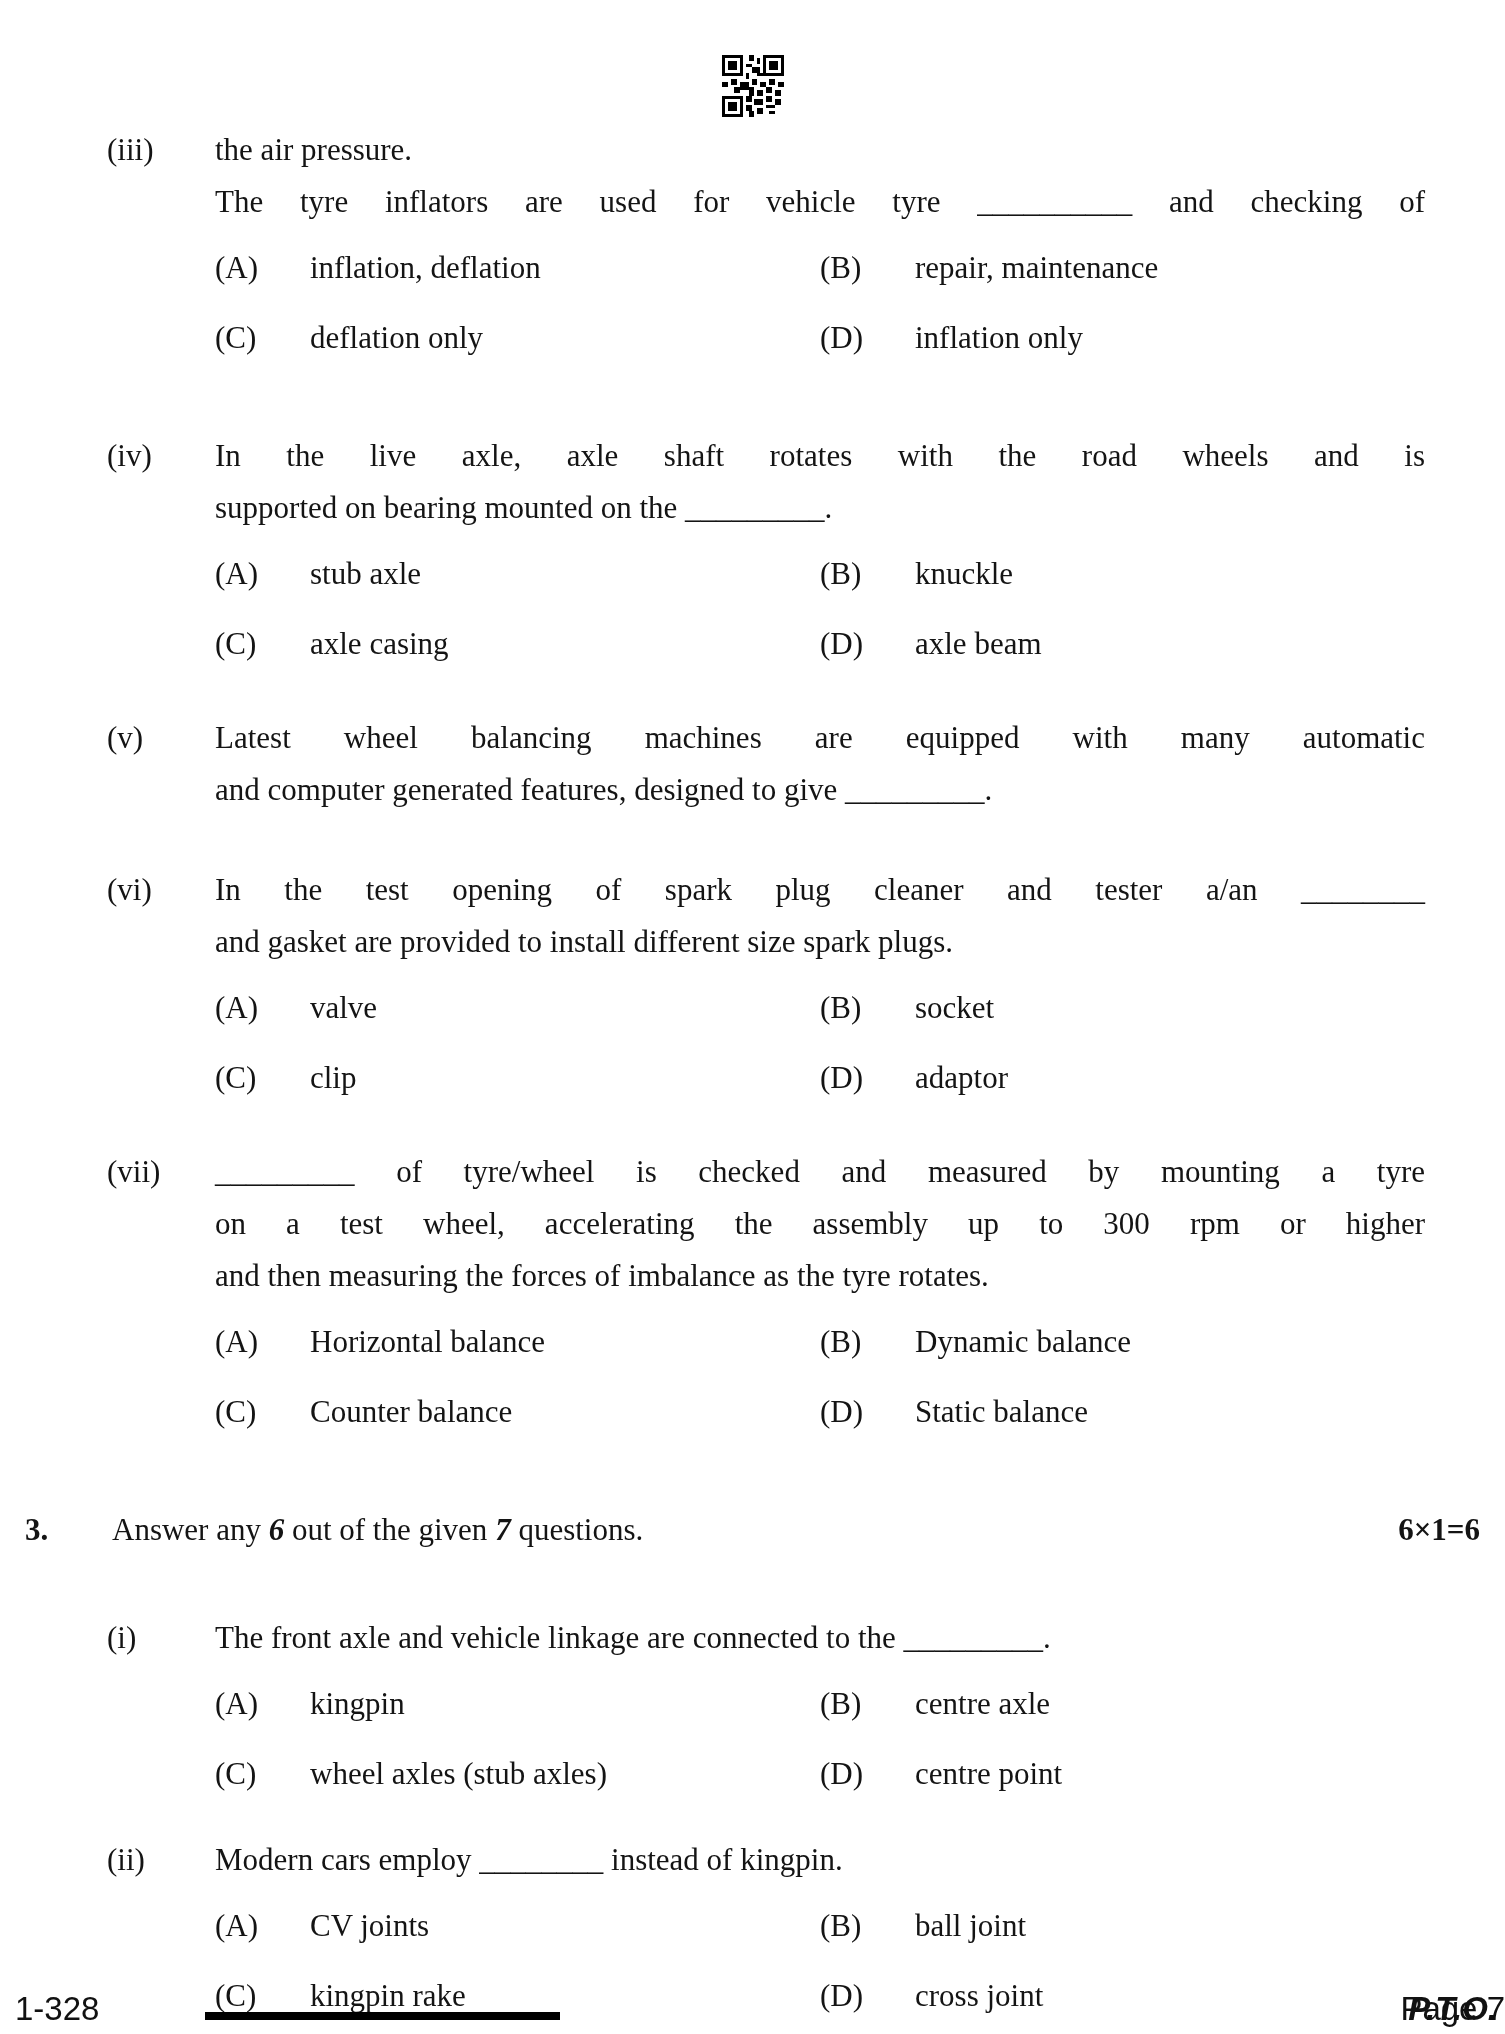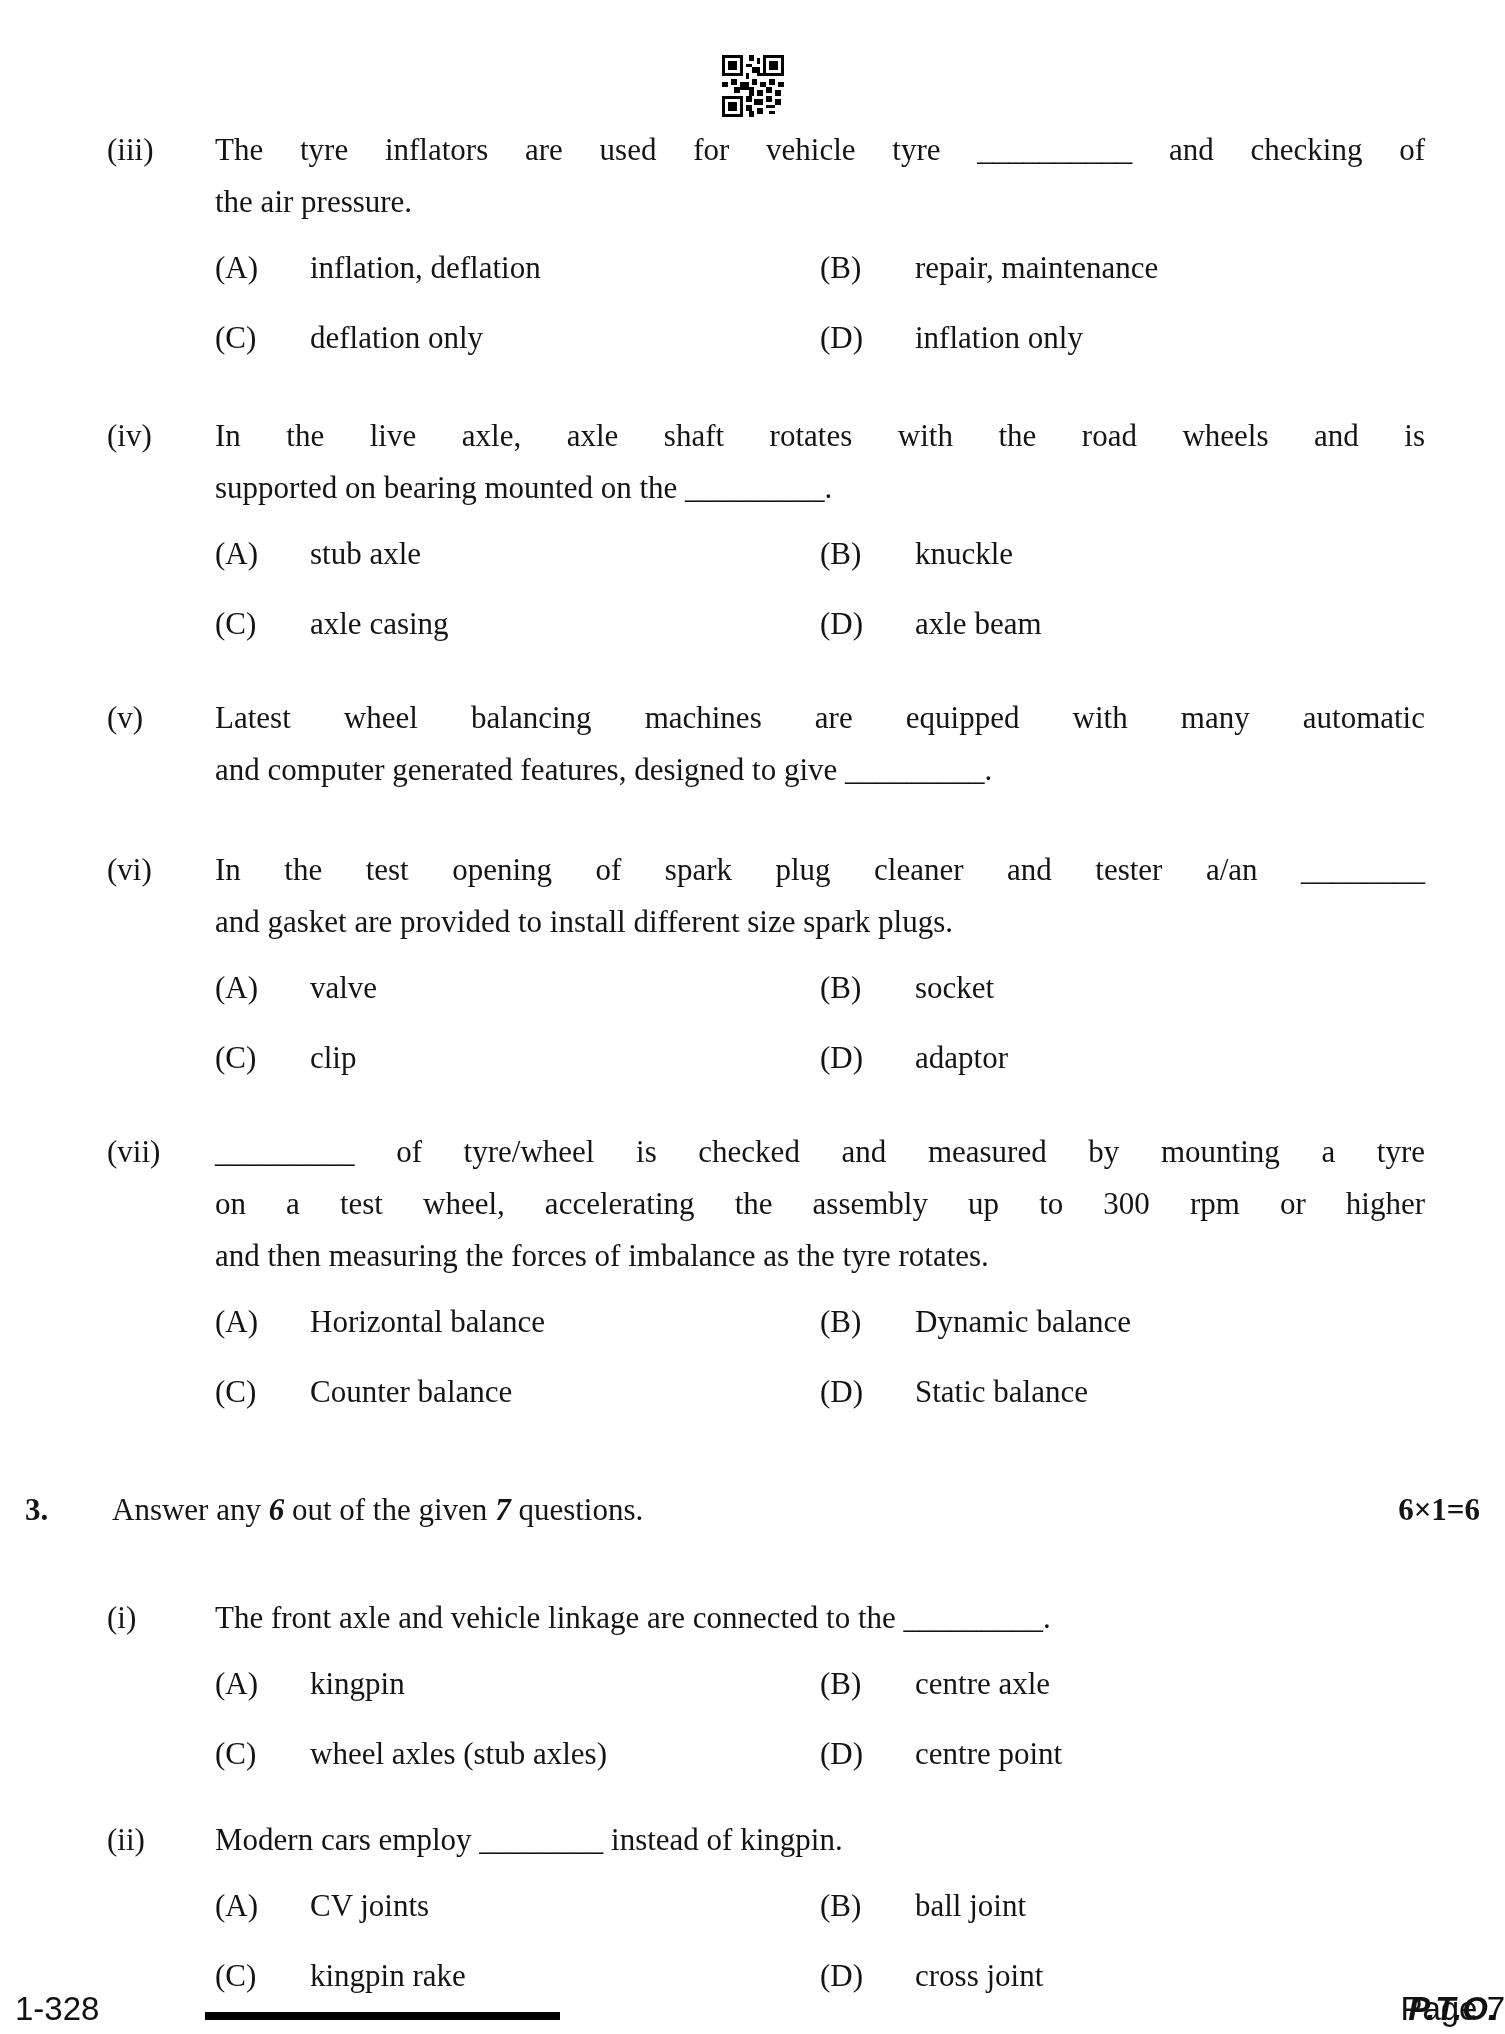--- a/index.html
+++ b/index.html
@@ -20,21 +20,21 @@
   
   .opts{margin:20px 0 0 215px;display:grid;grid-template-columns:95px 510px 95px auto;row-gap:30px;}
   .opt-label,.opt-text{font-size:31px;line-height:40px;}
   
   .sec{position:relative;display:grid;grid-template-columns:87px auto;padding-left:25px;margin:0 0 56px 0;}
   .sec-num{font-size:31px;line-height:52px;font-weight:bold;}
   .sec-text{font-size:31px;line-height:52px;}
   .bi{font-weight:bold;font-style:italic;}
   .sec-marks{position:absolute;right:25px;top:0;font-size:31px;line-height:52px;font-weight:bold;}
   
-  .mb50{margin-bottom:52px;}.mb30{}.mb72{margin-bottom:72px;}.mb40{margin-bottom:40px;}.mb0{margin-bottom:0;}
+  .mb50{margin-bottom:72px;}.mb30{}.mb72{margin-bottom:72px;}.mb40{margin-bottom:40px;}.mb0{margin-bottom:0;}
   
   .footer{position:absolute;left:0;top:1984px;width:1505px;height:50px;
     font-family:"Liberation Sans","DejaVu Sans",sans-serif;font-size:33px;color:#111;}
   .f-code{position:absolute;left:15px;top:6px;}
   .f-rule{position:absolute;left:205px;top:28px;width:355px;height:8px;background:#000;}
   .f-page{position:absolute;left:0;width:1505px;text-align:right;top:6px;}
   .f-pto{position:absolute;right:8px;top:6px;font-style:italic;font-weight:bold;margin-left:44px;}
 </style>
 </head>
 <body>
@@ -84,22 +84,22 @@
       <rect x="16" y="19" width="2" height="1"></rect>
   </g>
 </svg>
 
 <div class="content">
 
   <div class="q mb50">
     <div class="q-row">
       <span class="q-num">(iii)</span>
       <div class="q-lines">
+        <div class="line">the air pressure.</div>
         <div class="line jl">The tyre inflators are used for vehicle tyre __________ and checking of</div>
-        <div class="line">the air pressure.</div>
       </div>
     </div>
     <div class="opts">
       <span class="opt-label">(A)</span>
       <span class="opt-text">inflation, deflation</span>
       <span class="opt-label">(B)</span>
       <span class="opt-text">repair, maintenance</span>
       <span class="opt-label">(C)</span>
       <span class="opt-text">deflation only</span>
       <span class="opt-label">(D)</span>

